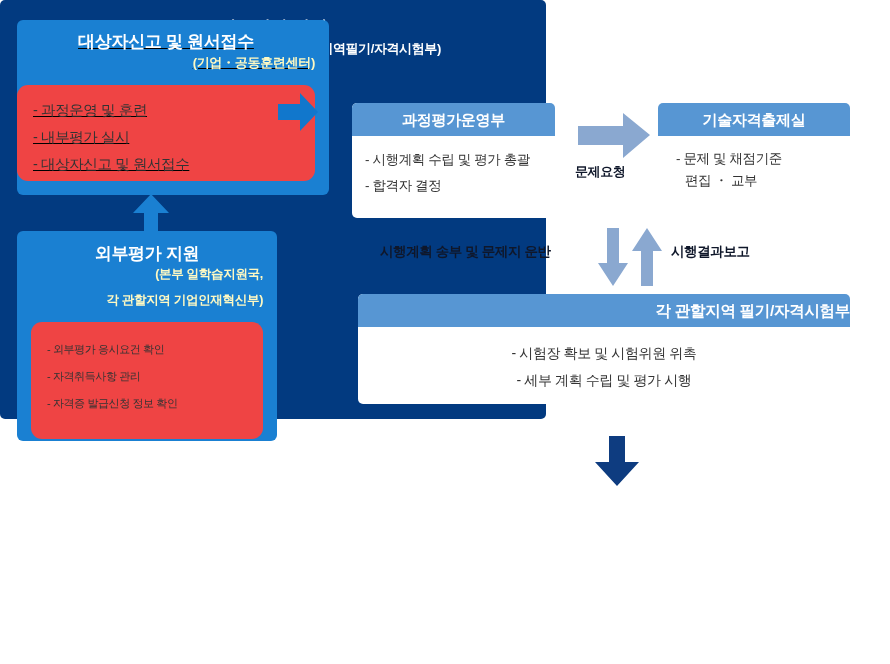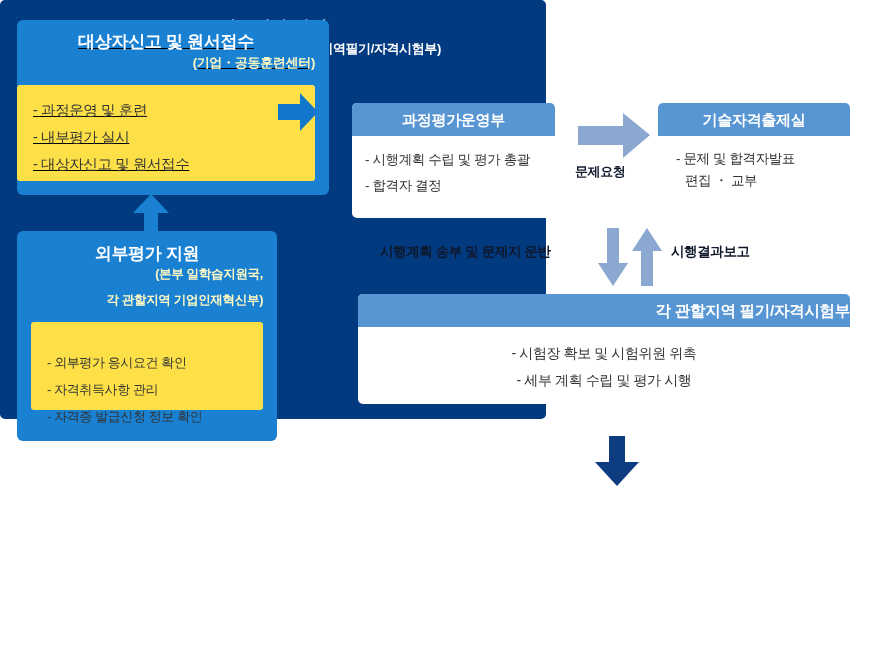--- a/index.html
+++ b/index.html
@@ -31,22 +31,22 @@
     font-weight: bold;
     letter-spacing: -0.3px;
   }
   .card-sub {
     text-align: right;
     color: #fef9c3;
     font-weight: bold;
     letter-spacing: -0.3px;
   }
   .card-body {
-    background: #fde047;
-    border-radius: 3px;
+    background: #ef4444;
+    border-radius: 11px;
     box-sizing: border-box;
     color: #333333;
     letter-spacing: -0.4px;
     margin-top: 13px;
   }
   .line {
     white-space: nowrap;
   }
 
   
@@ -65,22 +65,22 @@
     font-size: 14.5px; line-height: 27px;
   }
 
   #card-support {
     left: 17px; top: 231px; width: 260px; height: 210px;
     padding: 11px 14px 14px 14px;
   }
   #card-support .card-title { font-size: 17px; line-height: 23px; }
   #card-support .card-sub { font-size: 12.5px; line-height: 18px; margin-bottom: 8px; }
   #card-support .card-body {
-    height: 88px; padding: 27px 16px 0 16px;
-    font-size: 13px; line-height: 27px;
+    height: 117px; padding: 14px 16px 0 16px;
+    font-size: 11px; line-height: 27px;
   }
 
   
   #panel-external {
     left: 322px; top: 17px; width: 546px; height: 419px;
     background: #023a80;
     border-radius: 5px;
   }
   #panel-external .panel-title {
     text-align: center; color: #ffffff; font-weight: bold;
@@ -222,21 +222,21 @@
   <div class="arrow" id="arrow-request">
     <svg width="72" height="45" viewBox="0 0 72 45">
       <polygon points="0,13 45,13 45,0 72,22 45,45 45,32 0,32" fill="#8aa8d0"></polygon>
     </svg>
   </div>
   <div class="flow-label" id="label-request">문제요청</div>
 
   <div class="subcard" id="sub-exam">
     <div class="subcard-head">기술자격출제실</div>
     <div class="subcard-body">
-      <div class="line">- 문제 및 합격자발표</div>
+      <div class="line">- 문제 및 채점기준</div>
       <div class="line indent">편집 ・ 교부</div>
     </div>
   </div>
 
   <div class="arrow" id="arrow-down-mid">
     <svg width="30" height="58" viewBox="0 0 30 58">
       <polygon points="9,0 21,0 21,35 30,35 15,58 0,35 9,35" fill="#8aa8d0"></polygon>
     </svg>
   </div>
   <div class="arrow" id="arrow-up-mid">

